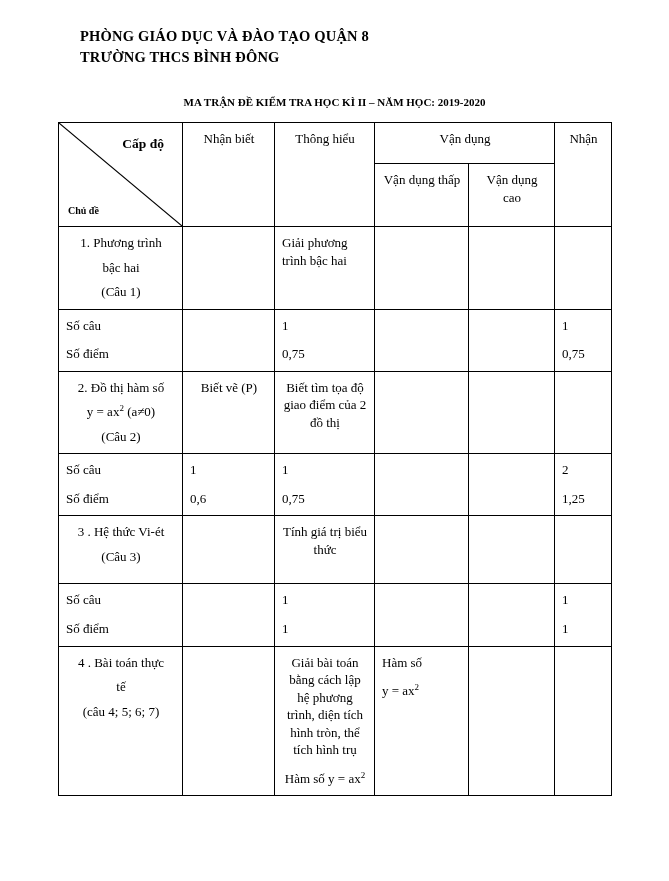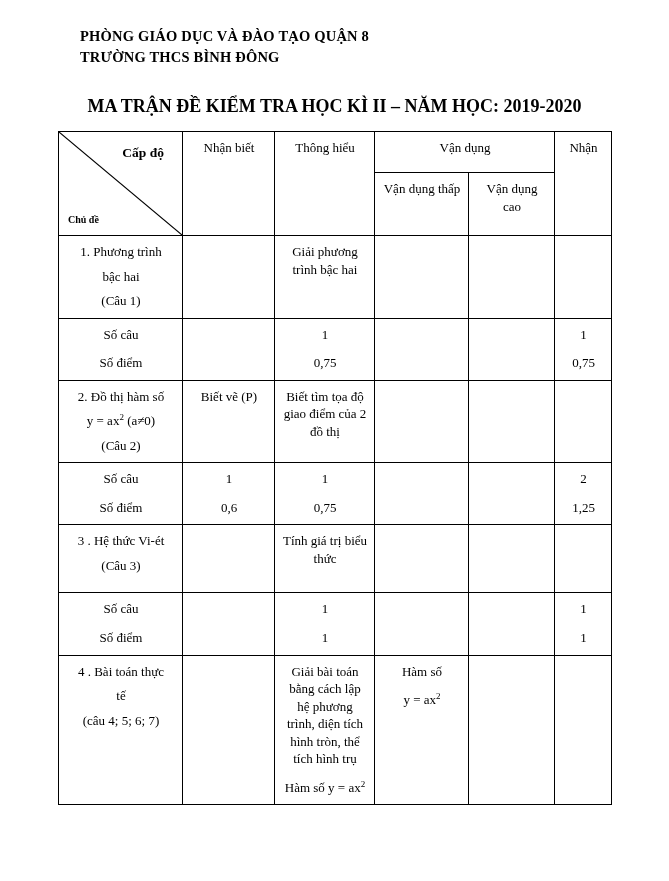--- a/index.html
+++ b/index.html
@@ -29,21 +29,21 @@
   }
   .org-line.second {
     margin-bottom: 0;
   }
   .title-block {
     text-align: center;
     margin-top: 30px;
   }
   .title-main {
     font-weight: bold;
-    font-size: 18px;
+    font-size: 11px;
     margin: 0;
   }
   .title-sub {
     font-weight: bold;
     font-size: 14.5px;
     margin: 6px 0 0 0;
   }
   table.matrix {
     border-collapse: collapse;
     margin-top: 14px;
@@ -51,21 +51,20 @@
     table-layout: fixed;
   }
   table.matrix td,
   table.matrix th {
     border: 1px solid #000;
     font-size: 13px;
     font-weight: normal;
     vertical-align: top;
     padding: 7px 6px 8px 7px;
     line-height: 1.35;
-    text-align: center;
   }
   th.hdr {
     text-align: center;
     font-weight: bold;
     vertical-align: middle;
     font-size: 13.5px;
     padding: 8px 4px;
   }
   .corner-cell {
     position: relative;

